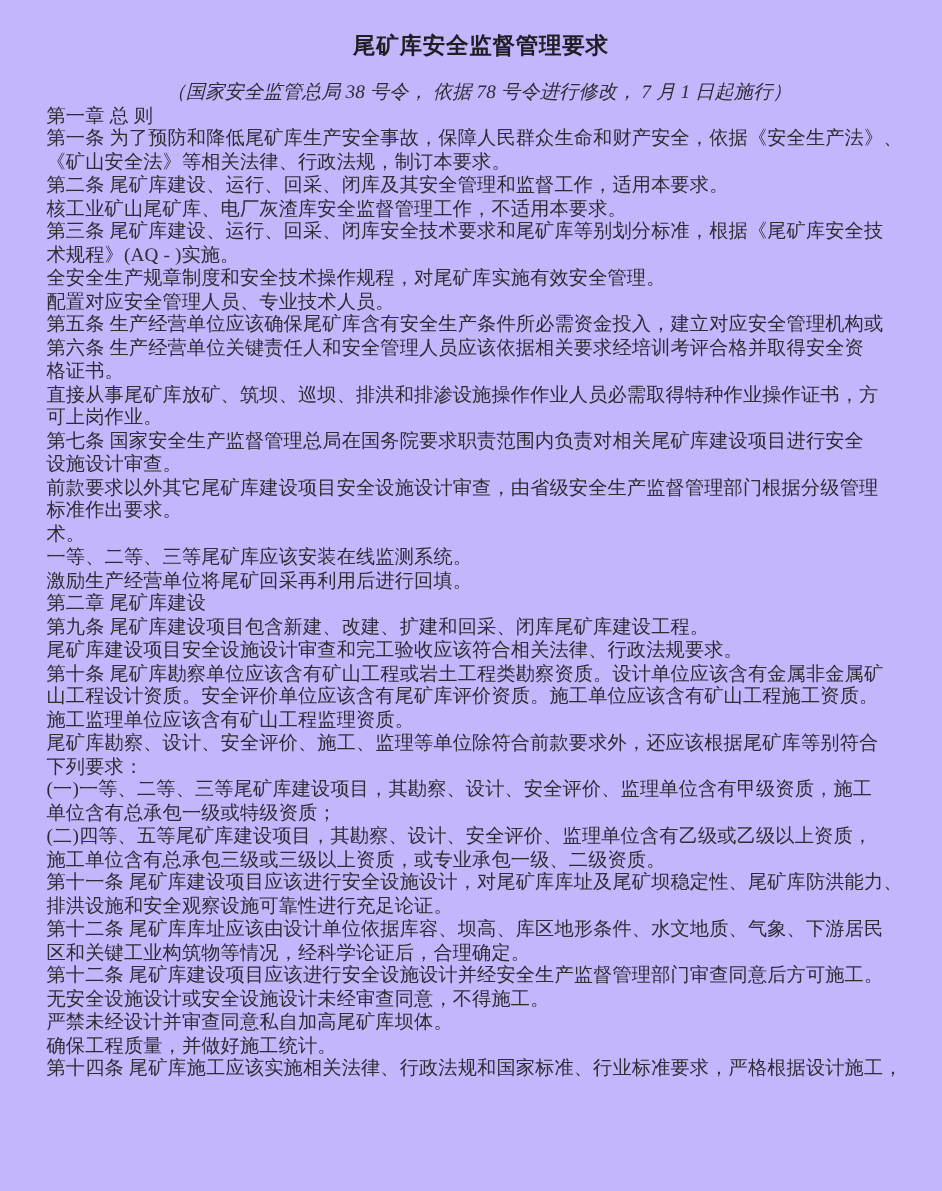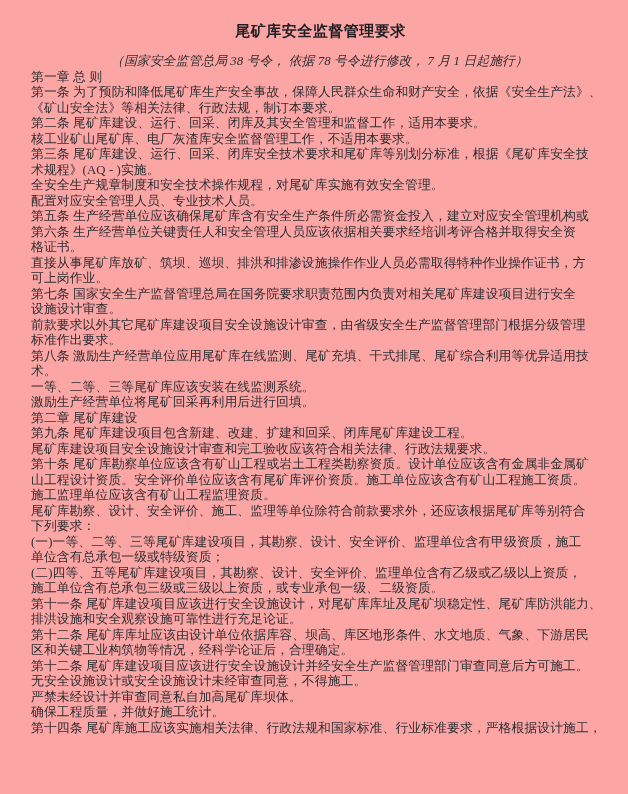--- a/index.html
+++ b/index.html
@@ -8,21 +8,21 @@
     background: #ffffff;
     width: 628px;
     height: 794px;
     overflow: hidden;
   }
   .page {
     box-sizing: border-box;
     width: 628px;
     height: 794px;
     padding: 22px 18px 0 31px;
-    background: #fca5a5;
+    background: #c4b5fd;
     font-family: "Liberation Serif", "DejaVu Serif", serif;
     color: #2e2e32;
   }
   .doc-title {
     margin: 0 0 14px 0;
     font-size: 15px;
     font-weight: 700;
     line-height: 18px;
     text-align: center;
     letter-spacing: 0.5px;
@@ -58,21 +58,20 @@
       <div class="line">配置对应安全管理人员、专业技术人员。</div>
       <div class="line">第五条 生产经营单位应该确保尾矿库含有安全生产条件所必需资金投入，建立对应安全管理机构或</div>
       <div class="line">第六条 生产经营单位关键责任人和安全管理人员应该依据相关要求经培训考评合格并取得安全资</div>
       <div class="line">格证书。</div>
       <div class="line">直接从事尾矿库放矿、筑坝、巡坝、排洪和排渗设施操作作业人员必需取得特种作业操作证书，方</div>
       <div class="line">可上岗作业。</div>
       <div class="line">第七条 国家安全生产监督管理总局在国务院要求职责范围内负责对相关尾矿库建设项目进行安全</div>
       <div class="line">设施设计审查。</div>
       <div class="line">前款要求以外其它尾矿库建设项目安全设施设计审查，由省级安全生产监督管理部门根据分级管理</div>
       <div class="line">标准作出要求。</div>
-      <div class="line">第八条 激励生产经营单位应用尾矿库在线监测、尾矿充填、干式排尾、尾矿综合利用等优异适用技</div>
       <div class="line">术。</div>
       <div class="line">一等、二等、三等尾矿库应该安装在线监测系统。</div>
       <div class="line">激励生产经营单位将尾矿回采再利用后进行回填。</div>
       <div class="line">第二章 尾矿库建设</div>
       <div class="line">第九条 尾矿库建设项目包含新建、改建、扩建和回采、闭库尾矿库建设工程。</div>
       <div class="line">尾矿库建设项目安全设施设计审查和完工验收应该符合相关法律、行政法规要求。</div>
       <div class="line">第十条 尾矿库勘察单位应该含有矿山工程或岩土工程类勘察资质。设计单位应该含有金属非金属矿</div>
       <div class="line">山工程设计资质。安全评价单位应该含有尾矿库评价资质。施工单位应该含有矿山工程施工资质。</div>
       <div class="line">施工监理单位应该含有矿山工程监理资质。</div>
       <div class="line">尾矿库勘察、设计、安全评价、施工、监理等单位除符合前款要求外，还应该根据尾矿库等别符合</div>

